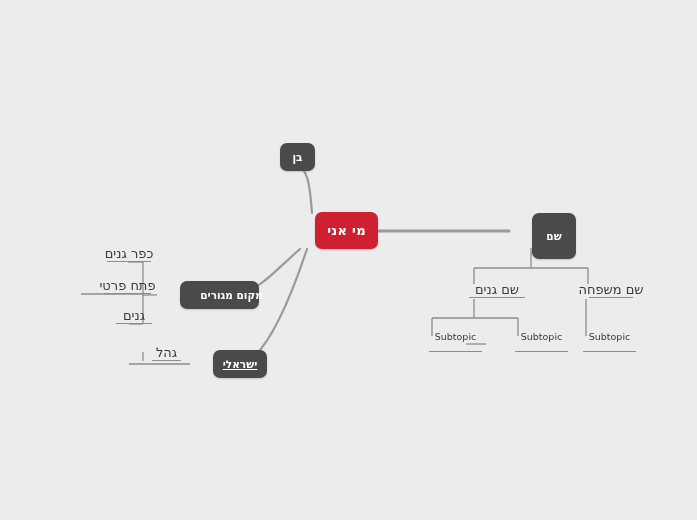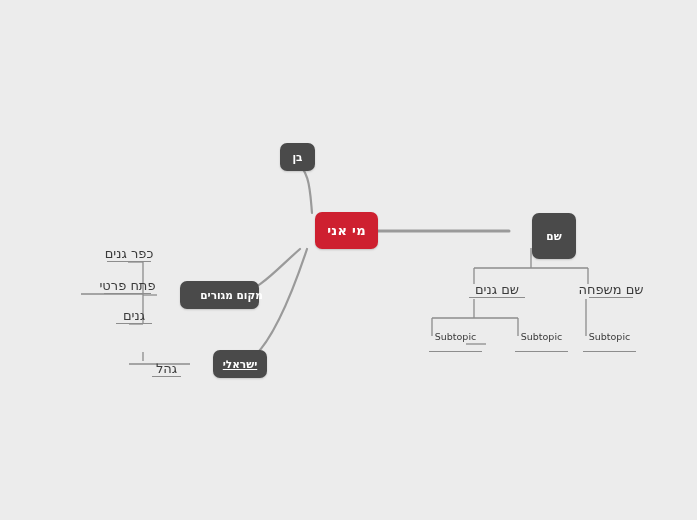--- a/index.html
+++ b/index.html
@@ -163,17 +163,17 @@
   </div>
 
   <div class="node node-leaf rtl" style="left:93px; top:310px; width:36px; height:14px;">
     <span>גנים</span>
   </div>
 
   <div class="node node-dark rtl" style="left:190px; top:350px; width:54px; height:28px;text-decoration:underline;">
     <span>ישראלי</span>
   </div>
 
-  <div class="node node-leaf rtl" style="left:129px; top:363px; width:29px; height:14px;">
+  <div class="node node-leaf rtl" style="left:129px; top:347px; width:29px; height:14px;">
     <span>גהל</span>
   </div>
 
 </div>
 
 </body></html>

